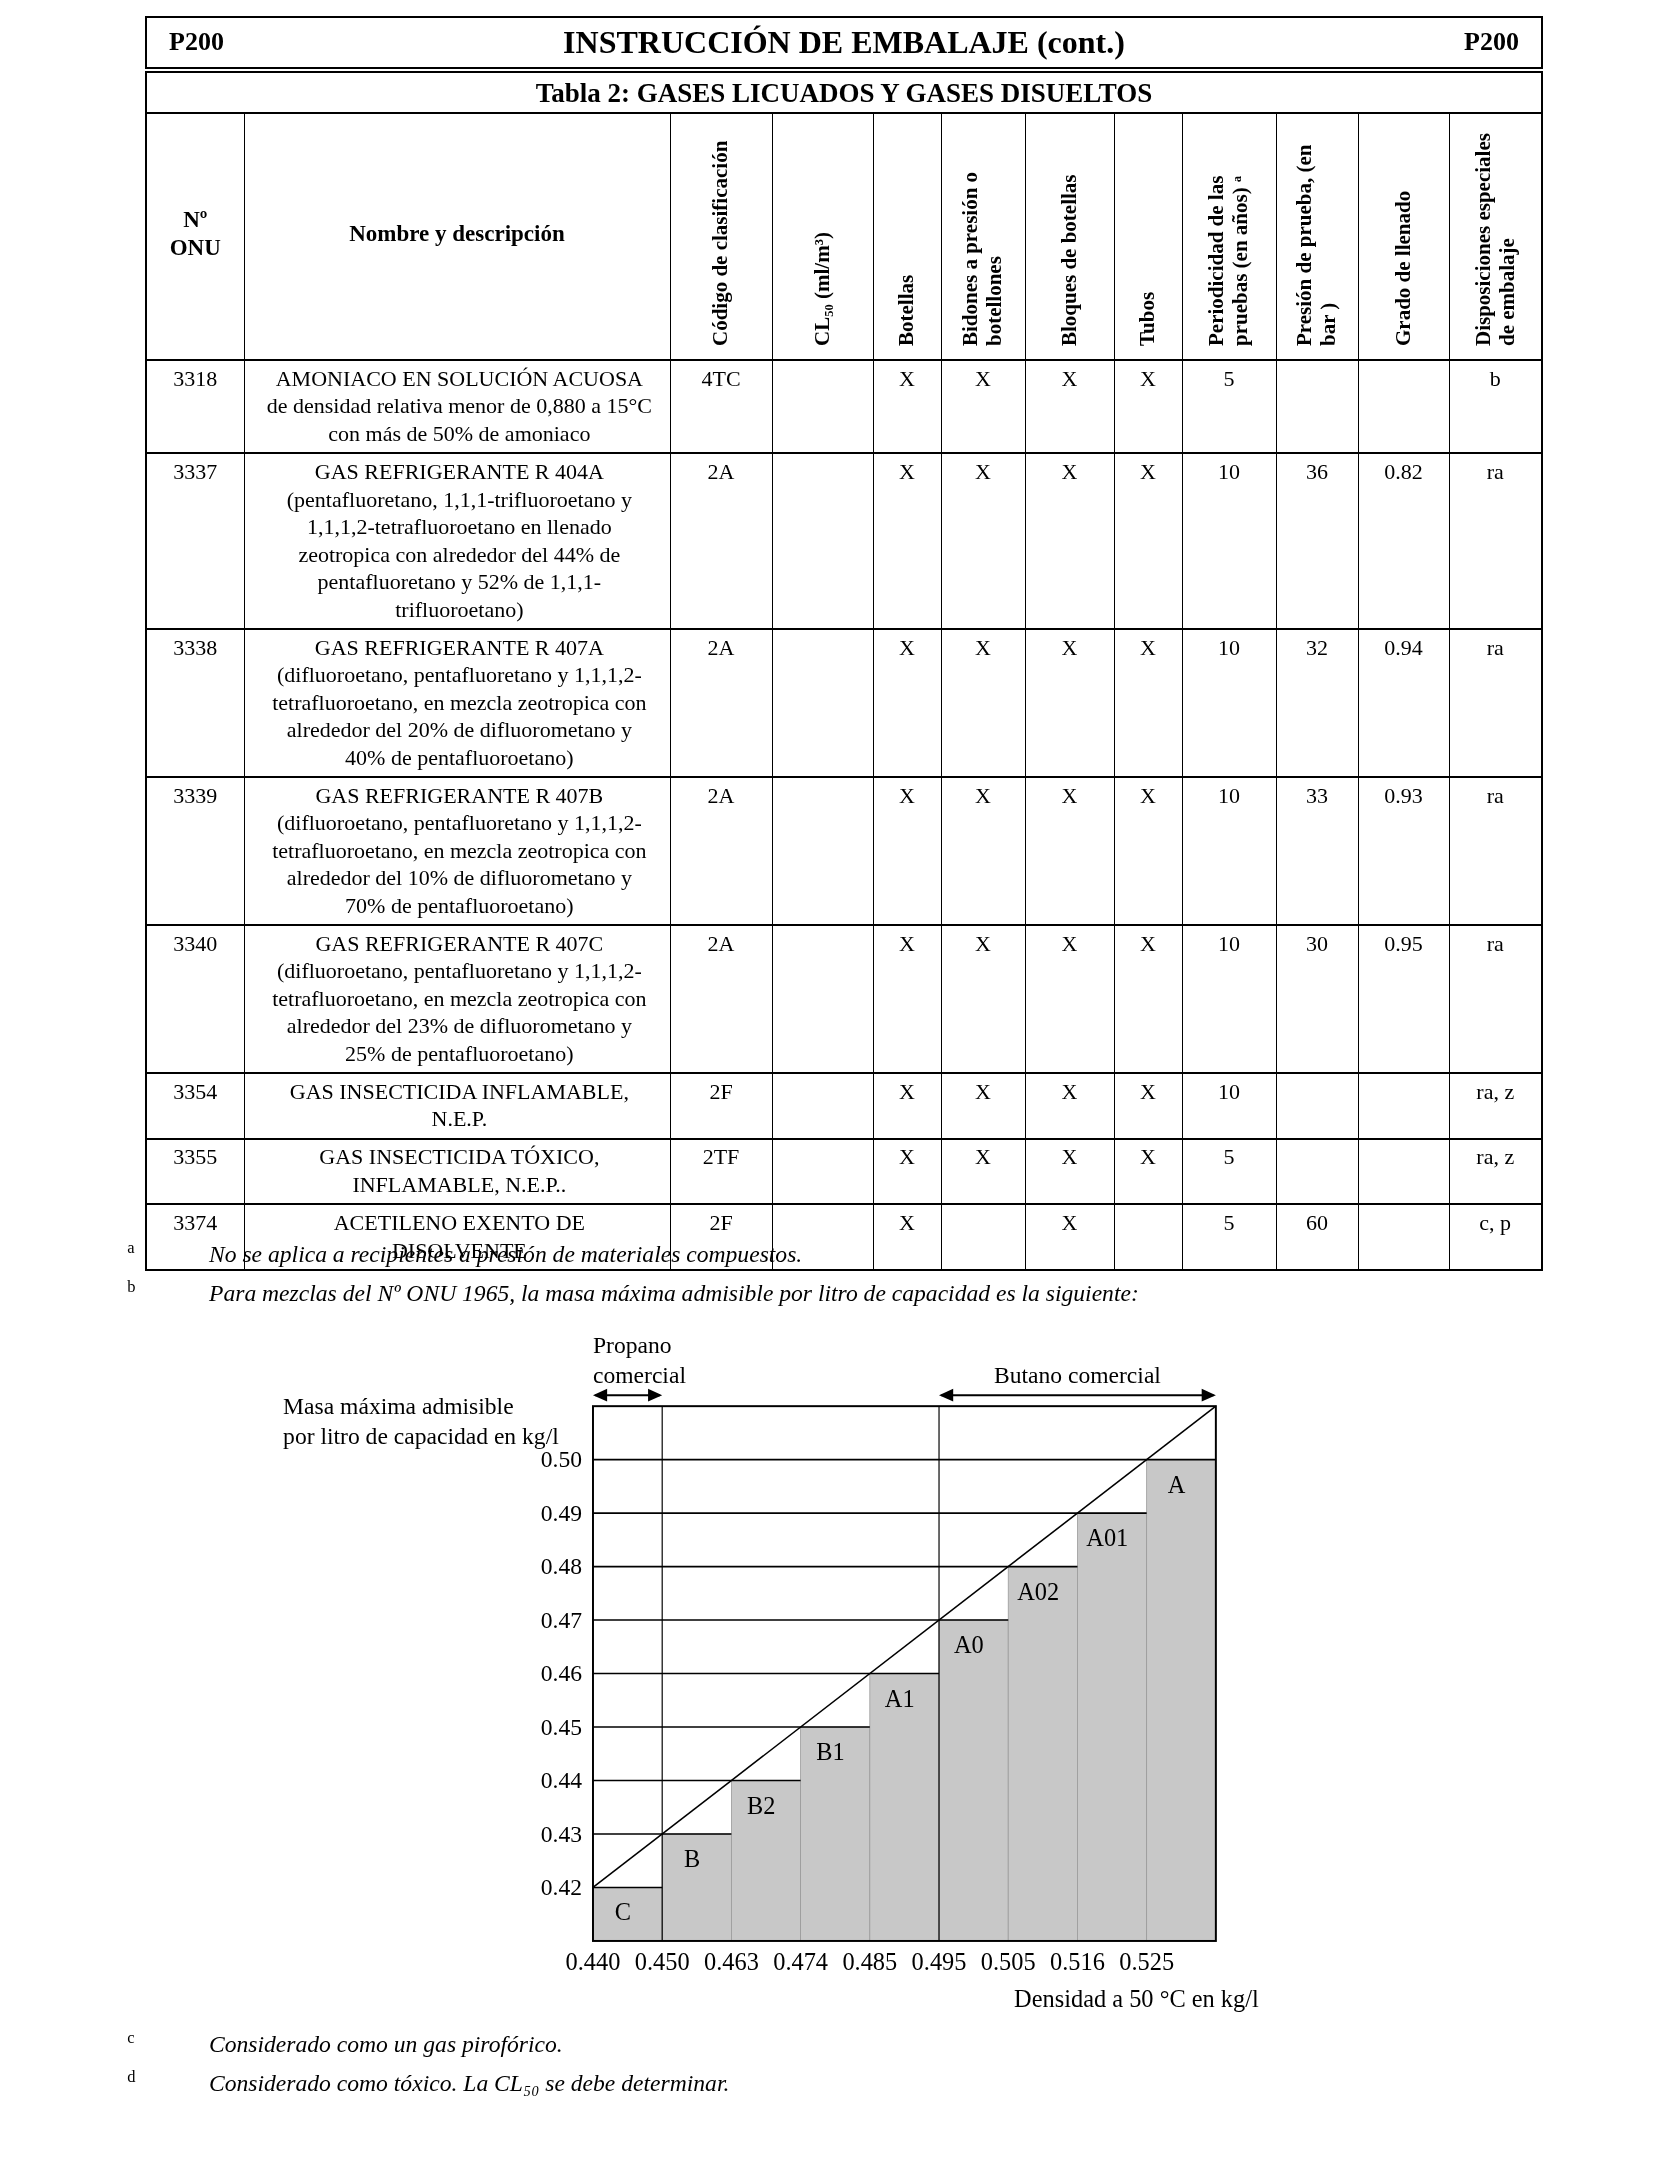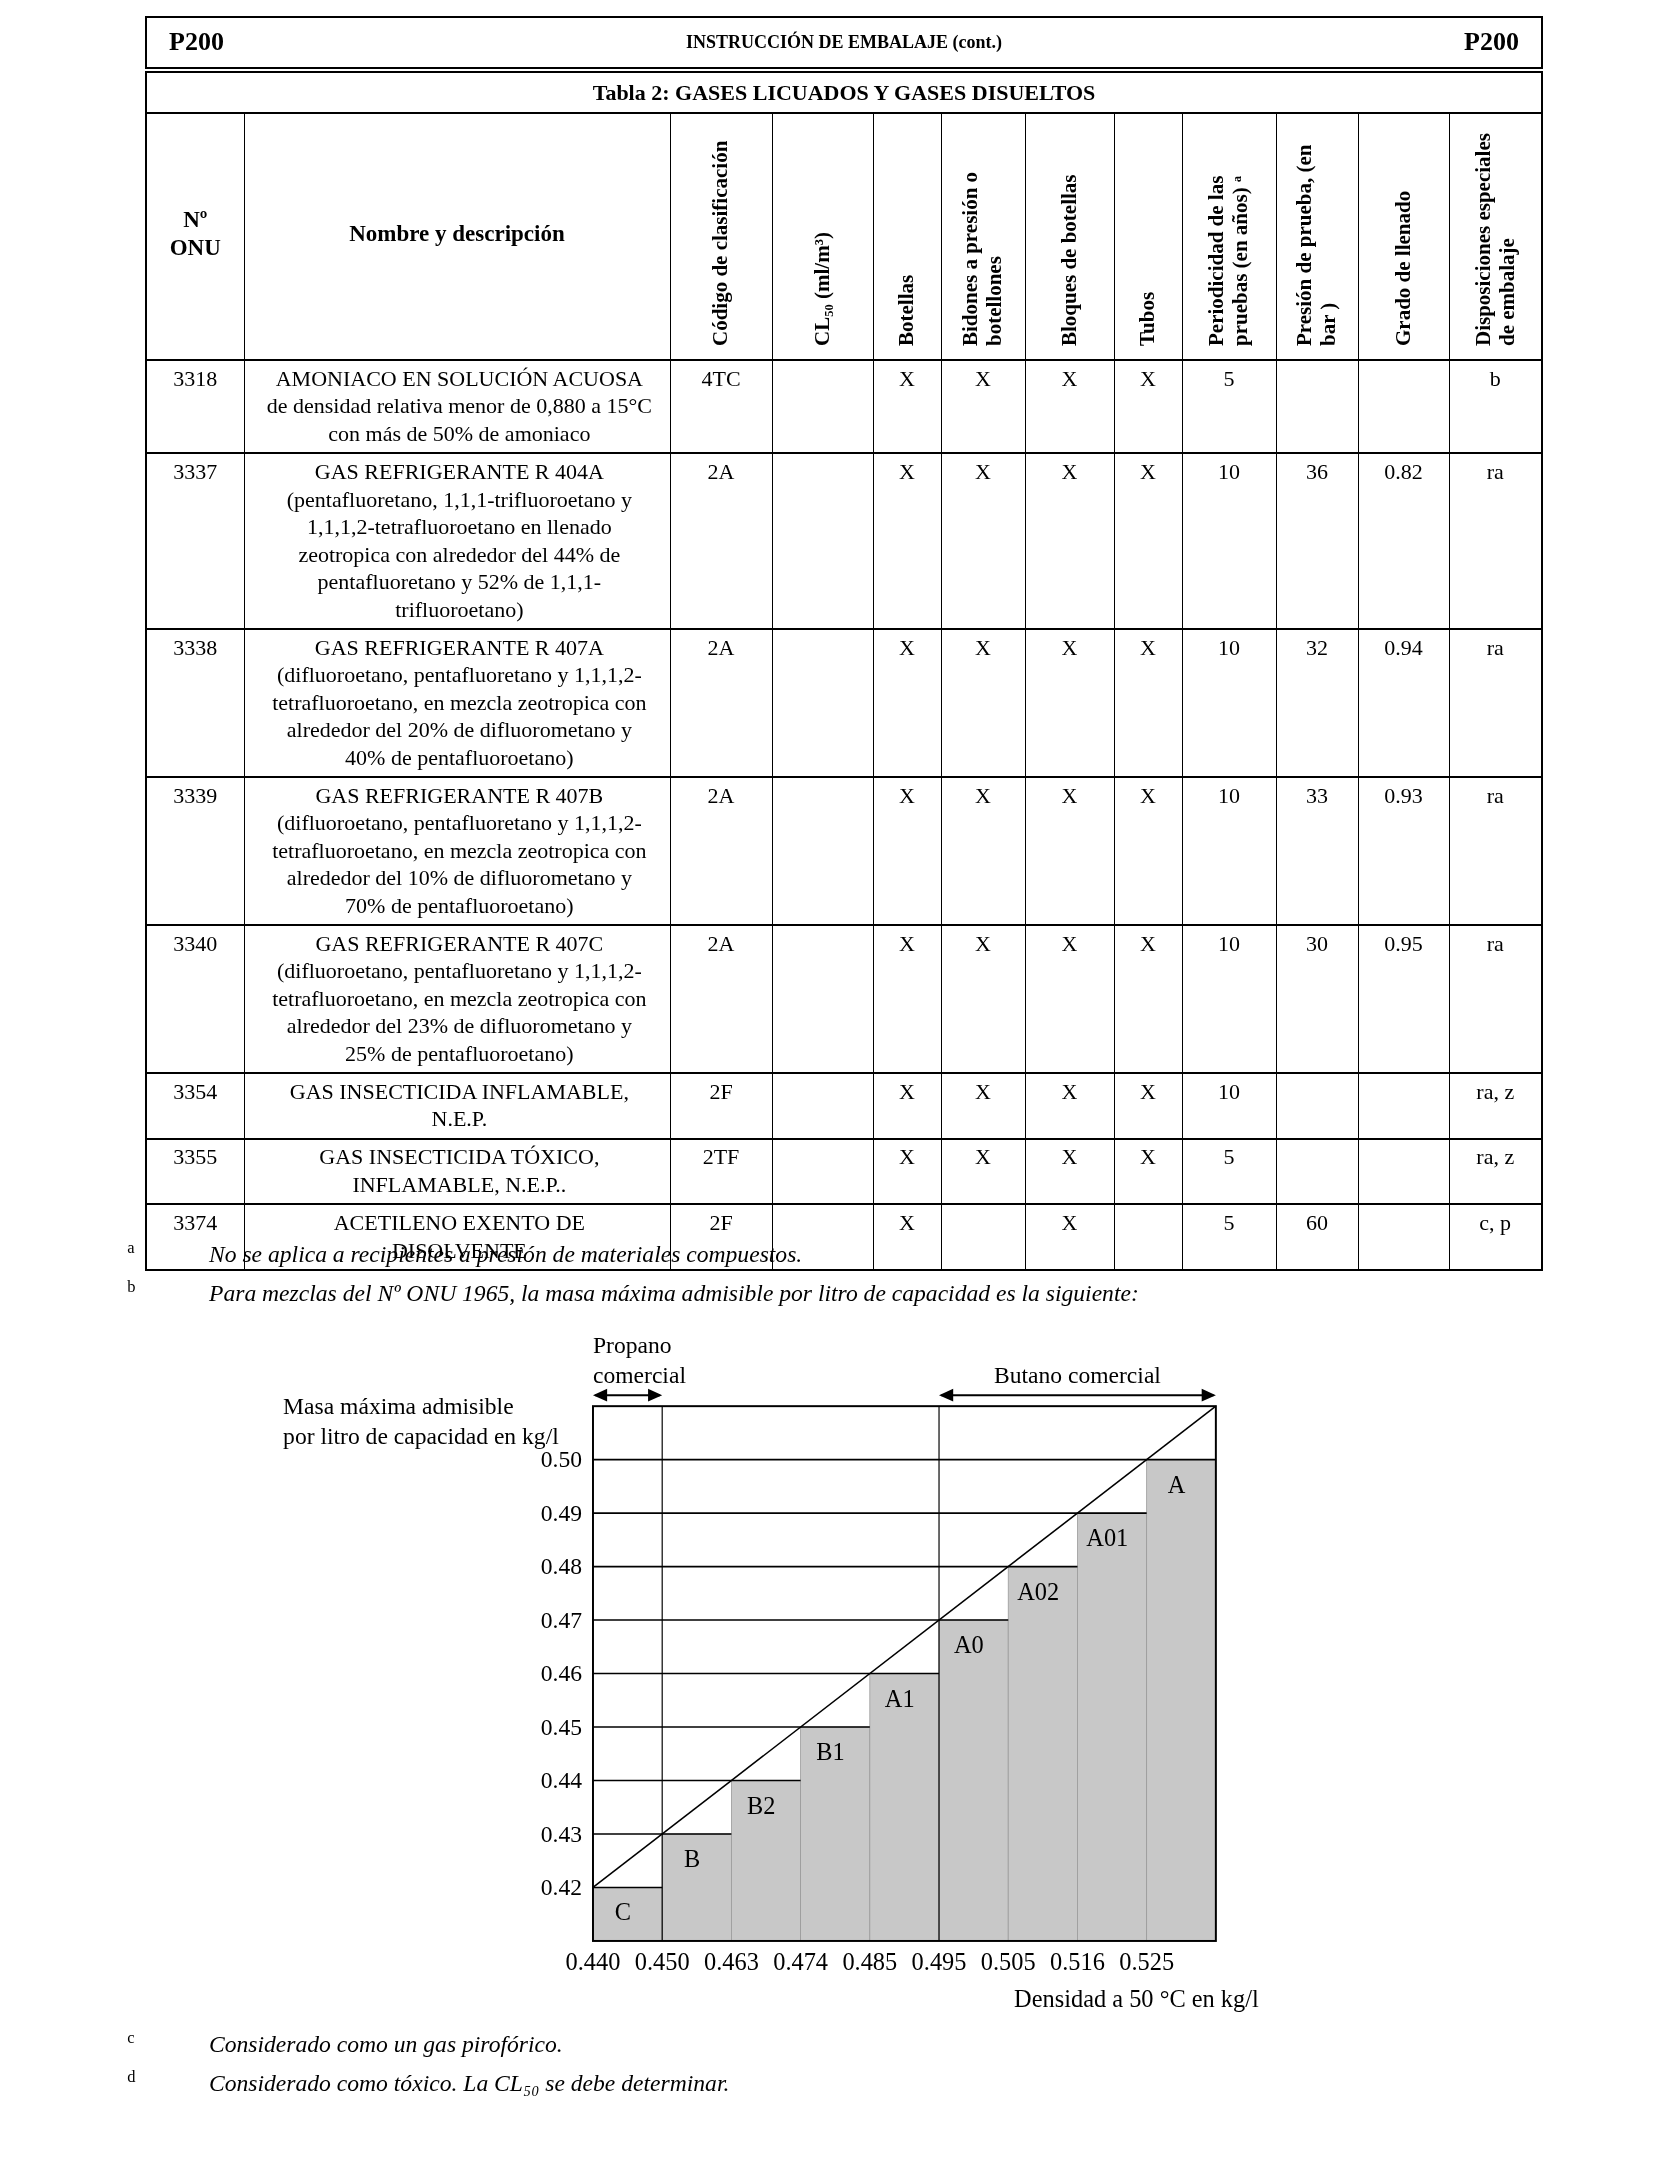--- a/index.html
+++ b/index.html
@@ -8,23 +8,23 @@
         font-family:"Liberation Serif",serif;color:#000;overflow:hidden;}
 
   
   .band-box{position:absolute;left:145px;width:1398px;border:2.4px solid #000;background:#fff;}
   #band1{top:15.7px;height:53px;}
   #band1 .side{position:absolute;top:0;height:100%;display:flex;align-items:center;
                font-weight:bold;font-size:26px;text-align:right;}
   #band1 .side.l{left:22px;}
   #band1 .side.r{right:22px;}
   #band1 .ttl{position:absolute;left:0;right:0;top:0;height:100%;display:flex;
-              align-items:center;justify-content:center;font-weight:bold;font-size:18px;}
+              align-items:center;justify-content:center;font-weight:bold;font-size:32px;}
   #band2{top:71px;height:42px;border-bottom:none;display:flex;align-items:center;
-         justify-content:center;font-weight:bold;font-size:22px;}
+         justify-content:center;font-weight:bold;font-size:27px;}
 
   
   #gas-table{position:absolute;left:145px;top:112px;width:1398px;
              border-collapse:collapse;table-layout:fixed;
              border:2.4px solid #000;}
   #gas-table th,#gas-table td{border:1.6px solid #000;}
   #gas-table thead tr{border-bottom:2.4px solid #000;}
   #gas-table tbody tr{border-top:2.4px solid #000;}
   #gas-table th{height:245px;vertical-align:bottom;text-align:center;padding:4.7px 1.6px 9.4px;}
   .th-plain{vertical-align:middle !important;font-weight:bold;font-size:23px;line-height:28px;}

